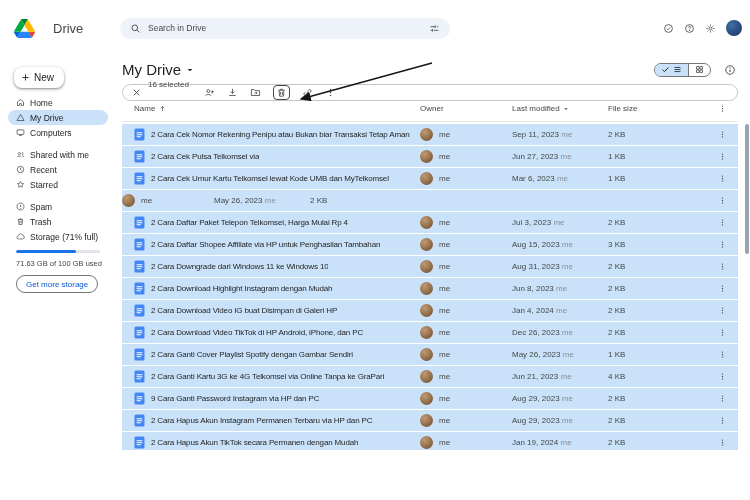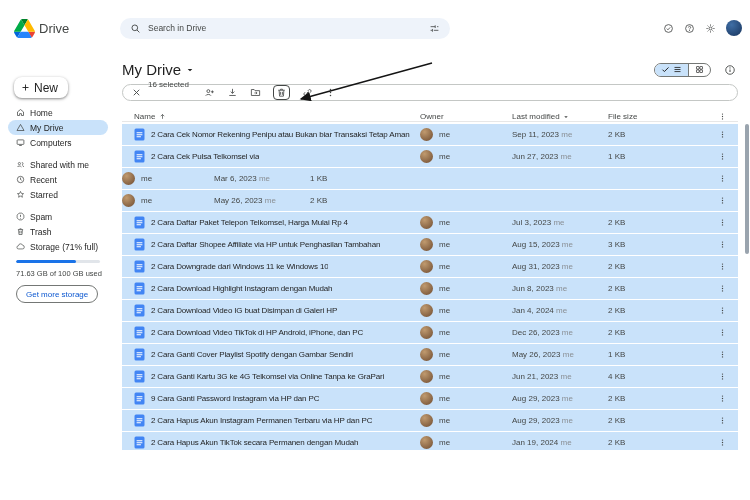--- a/index.html
+++ b/index.html
@@ -2,36 +2,36 @@
 <html style="--selection-blue: #c9e2fa; --accent-blue: #0b57d0; --progress-blue: #1a73e8; --doc-icon-blue: #4285f4;"><head>
 <meta charset="utf-8">
 <style>
   * { margin:0; padding:0; box-sizing:border-box; }
   html,body { width:750px; height:500px; background:#fff; }
   body { font-family:"Liberation Sans","DejaVu Sans",sans-serif; color:#1f1f1f; position:relative; overflow:hidden; }
   .app { position:absolute; left:0; top:0; width:750px; height:450px; overflow:hidden; background:#fff; }
 
   
   .topbar { position:absolute; top:0; left:0; right:0; height:56px; display:flex; align-items:center; background:#fff; }
-  .brand { display:flex; align-items:center; gap:4px; padding-left:14px; flex:0 0 112px; }
+  .brand { display:flex; align-items:center; gap:18px; padding-left:14px; flex:0 0 112px; }
   .brand svg { width:21px; height:19px; }
   .brand-name { font-size:13px; color:#444746; }
   .searchbar { margin-left:8px; width:330px; height:21px; background:#eef3fa; border-radius:11px; display:flex; align-items:center; gap:7px; padding:0 10px; }
   .searchbar svg { width:11px; height:11px; color:#444746; flex:0 0 auto; }
   .searchbar input { border:0; background:transparent; outline:none; flex:1; font-size:8.5px; color:#1f1f1f; font-family:inherit; }
   .searchbar input::placeholder { color:#444746; }
   .top-icons { margin-left:auto; display:flex; align-items:center; gap:10px; padding-right:8px; color:#444746; }
   .top-icons svg { width:13px; height:13px; }
   .avatar-top { width:16px; height:16px; border-radius:50%; background:radial-gradient(circle at 35% 30%, #3f6ea5, #17335c); }
 
   
   .sidebar { position:absolute; top:56px; left:0; width:112px; bottom:0; padding:3px 0 0 8px; background:#fff; }
   .new-btn { display:inline-flex; align-items:center; gap:4px; background:#fff; border:0; border-radius:8px;
              box-shadow:0 1px 2px rgba(0,0,0,.3), 0 1px 3px 1px rgba(0,0,0,.15);
-             height:21px; padding:0 10px 0 7px; font-size:12px; color:#1f1f1f; margin:18px 0 7px 6px; font-family:inherit; cursor:pointer; }
+             height:21px; padding:0 10px 0 7px; font-size:10px; color:#1f1f1f; margin:8px 0 7px 6px; font-family:inherit; cursor:pointer; }
   .new-btn svg { width:9px; height:9px; }
   .nav-item { display:flex; align-items:center; gap:5px; height:15px; padding-left:8px; margin-right:4px; border-radius:8px; font-size:8.5px; color:#1f1f1f; cursor:pointer; }
   .nav-item.selected { background:var(--selection-blue,#c9e2fa); }
   .nav-item svg { width:9px; height:9px; color:#444746; flex:0 0 auto; }
   .nav-gap { height:7px; }
   .storage-bar { margin:6px 12px 0 8px; height:3px; border-radius:2px; background:#e1e5ea; overflow:hidden; }
   .storage-fill { height:100%; border-radius:2px; background:var(--progress-blue,#1a73e8); }
   .storage-text { font-size:7.5px; color:#444746; margin:6px 0 7px 8px; }
   .more-storage { display:block; margin-left:8px; border:1px solid #747775; background:#fff; color:var(--accent-blue,#0b57d0); font-size:8px; border-radius:10px; height:18px; padding:0 9px; font-family:inherit; cursor:pointer; }
 
@@ -50,21 +50,21 @@
 
   
   .sel-toolbar { display:flex; align-items:center; height:17px; margin:1px 12px 0 10px; border:1px solid #c4c7c5; border-radius:999px; padding:0 8px; color:#444746; background:#fff; }
   .tb-btn { display:flex; align-items:center; justify-content:center; color:#444746; cursor:pointer; }
   .tb-btn svg { width:11px; height:11px; }
   .sel-count { font-size:8px; color:#444746; margin:0 9px 16px 6px; white-space:nowrap; }
   .tb-spaced { margin:0 6px; }
   .tb-focus { border:1px solid #444746; border-radius:4px; padding:1px 2px; }
 
   
-  .thead { display:flex; align-items:flex-end; height:18px; margin:3px 12px 0 10px; font-size:8px; color:#444746; border-bottom:1px solid #e7e7e7; }
+  .thead { display:flex; align-items:flex-start; height:18px; margin:3px 12px 0 10px; font-size:8px; color:#444746; border-bottom:1px solid #e7e7e7; }
   .th-name { flex:0 0 298px; display:flex; align-items:center; gap:4px; padding-left:12px; }
   .th-name svg { width:7px; height:7px; }
   .th-owner { flex:0 0 92px; }
   .th-modified { flex:0 0 96px; display:flex; align-items:center; gap:3px; }
   .th-modified svg { width:6px; height:6px; }
   .th-size { flex:0 0 80px; }
   .th-menu { margin-left:auto; padding-right:11px; color:#444746; cursor:pointer; display:flex; }
   .th-menu svg { width:9px; height:9px; }
 
   .rows { margin:2px 12px 0 10px; }
@@ -384,20 +384,29 @@
           <div class="cell-size">1 KB</div>
           <span class="row-menu">
             <svg viewBox="0 0 24 24">
               <circle cx="12" cy="5.5" r="1.8" fill="currentColor"></circle>
               <circle cx="12" cy="12" r="1.8" fill="currentColor"></circle>
               <circle cx="12" cy="18.5" r="1.8" fill="currentColor"></circle>
             </svg>
           </span>
         </div>
         <div class="row">
+          <div class="cell-name">
+            <span class="doc-icon">
+              <svg viewBox="0 0 22 26">
+                <rect x="1" y="1" width="20" height="24" rx="3" fill="#4285f4"></rect>
+                <path d="M6 9.5h10M6 13.5h10M6 17.5h7" stroke="#fff" stroke-width="2" stroke-linecap="round"></path>
+              </svg>
+            </span>
+            <span class="fname">2 Cara Cek Umur Kartu Telkomsel lewat Kode UMB dan MyTelkomsel</span>
+          </div>
           <div class="cell-owner">
             <span class="owner-avatar"></span>
             <span>me</span>
           </div>
           <div class="cell-modified"><span class="date">Mar 6, 2023</span> <span class="by">me</span></div>
           <div class="cell-size">1 KB</div>
           <span class="row-menu">
             <svg viewBox="0 0 24 24">
               <circle cx="12" cy="5.5" r="1.8" fill="currentColor"></circle>
               <circle cx="12" cy="12" r="1.8" fill="currentColor"></circle>

